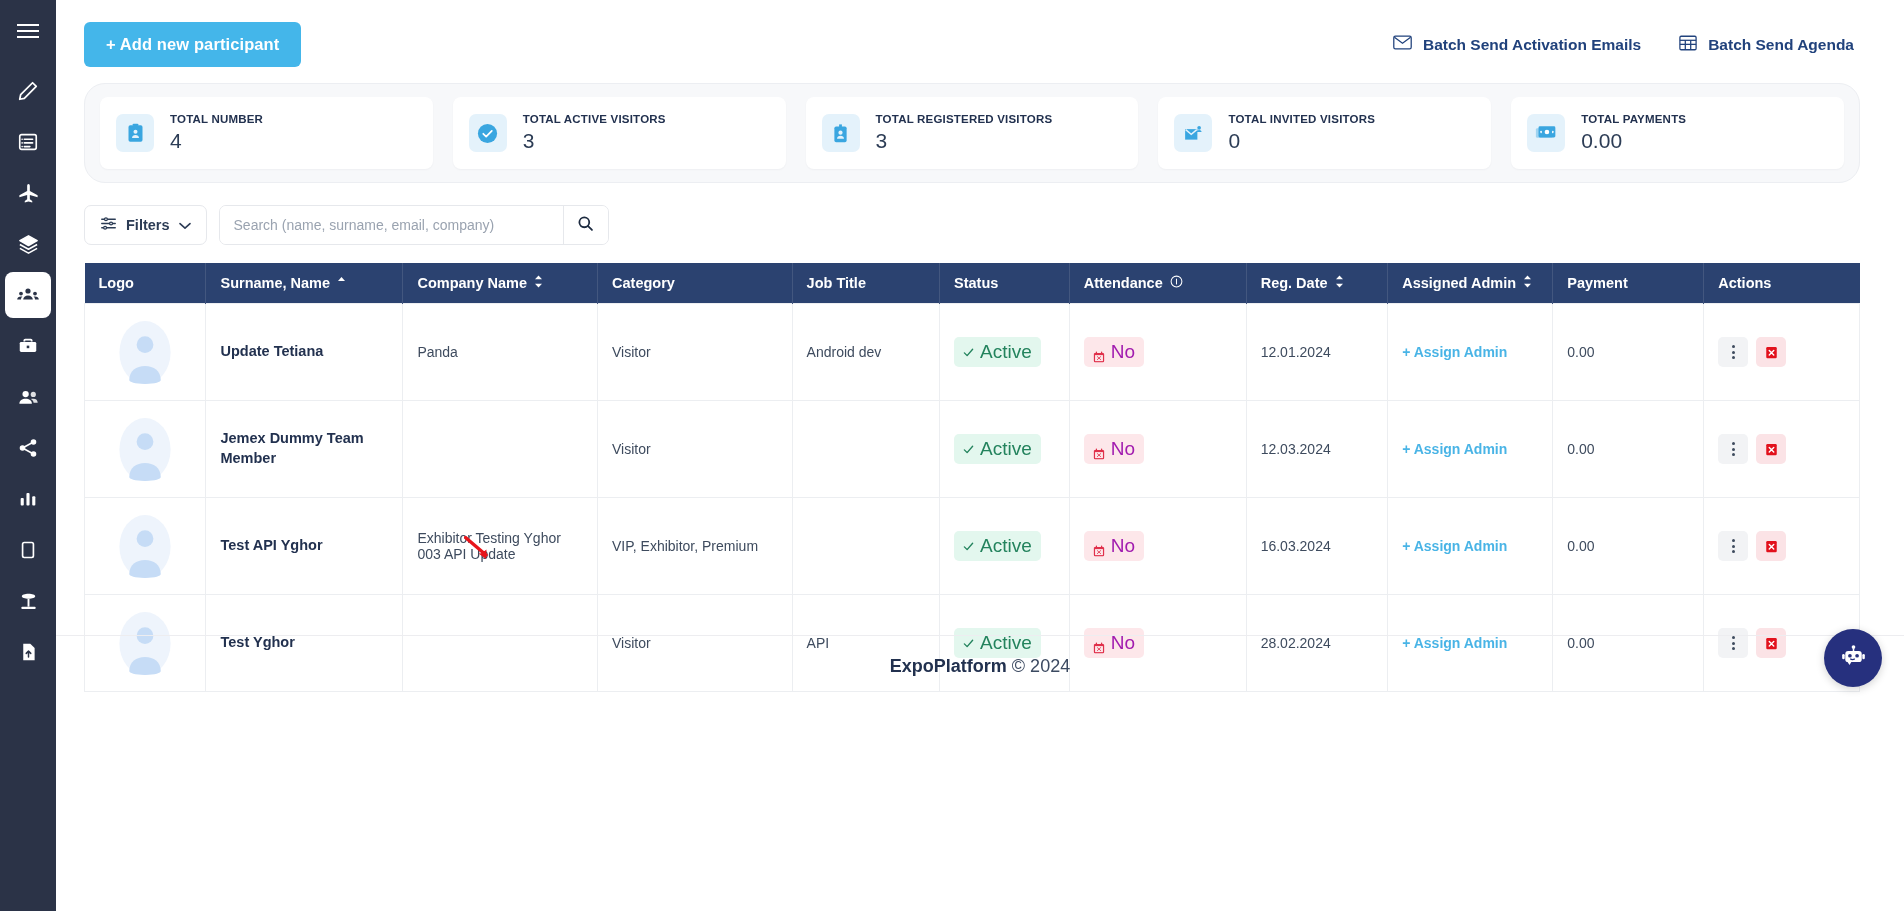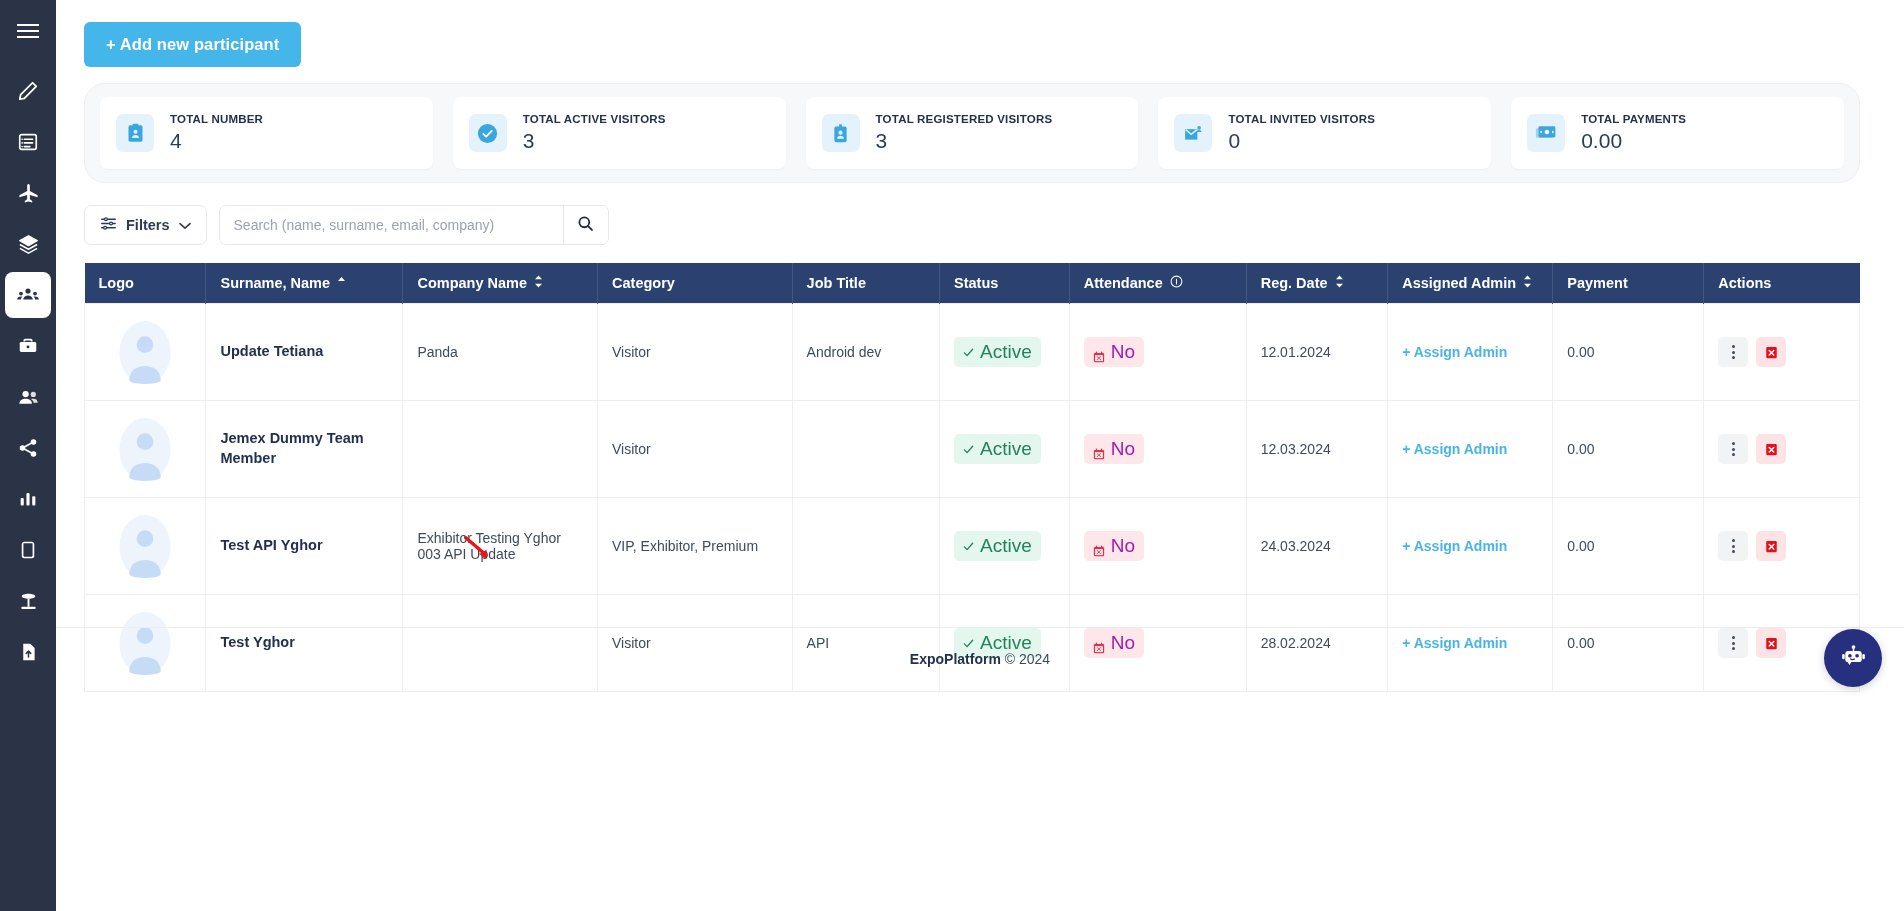--- a/index.html
+++ b/index.html
@@ -178,24 +178,24 @@
     margin-top: 52px; font-size: 15px; color:#45526a;flex-direction:column;
   }
   .pager select {
     border:1px solid #e6e8ec; border-radius:0; height:34px;
     padding: 0 8px 0 10px; font-size:15px; color:#3e4b5e; background:#fff;
     font-family: "Liberation Sans", sans-serif; cursor:pointer;
   }
 
   
   .footer {
-    position:absolute; left:0; right:0; bottom:16px; height: 62px;
+    position:absolute; left:0; right:0; bottom:8px; height: 62px;
     border-top: 1px solid #ededf0;
     display:flex; align-items:center; justify-content:center;
-    font-size: 14px; color:#3c4a61;
+    font-size: 18px; color:#3c4a61;
   }
   .footer b { color:#22314f; }
 
   
   .annot-arrow { position:absolute; left: 408px; top: 536px; pointer-events:none; }
 
   
   .chatbot {
     position:absolute; right: 22px; bottom: 18px;
     width: 58px; height: 58px; border-radius:50%;
@@ -340,20 +340,44 @@
       </span>
     </div>
   </nav>
 
   <section class="main">
     <div class="content">
 
       <div class="topbar">
         <button class="btn-add">+ Add new participant</button>
 
+        <div class="topbar-right">
+          <a class="link-action">
+            <span>
+              <svg width="19" height="15" viewBox="0 0 24 18" fill="none" stroke="#21427c" stroke-width="1.6">
+                  <rect x="1" y="1" width="22" height="16" rx="2"></rect>
+                  <path d="M1.8 2.4L12 10 22.2 2.4"></path>
+                </svg>
+            </span>
+            <span>Batch Send Activation Emails</span>
+          </a>
+
+          <a class="link-action">
+            <span>
+              <svg width="18" height="18" viewBox="0 0 20 20" fill="none" stroke="#21427c" stroke-width="1.4">
+                  <rect x="1" y="2.5" width="18" height="15" rx="1.4"></rect>
+                  <line x1="1" y1="7" x2="19" y2="7"></line>
+                  <line x1="1" y1="11.5" x2="19" y2="11.5"></line>
+                  <line x1="7" y1="7" x2="7" y2="17.5"></line>
+                  <line x1="13" y1="7" x2="13" y2="17.5"></line>
+                </svg>
+            </span>
+            <span>Batch Send Agenda</span>
+          </a>
+        </div>
       </div>
 
       <div class="stats-wrap">
 
         <div class="stat-card">
           <div class="stat-ico">
             <svg width="21" height="21" viewBox="0 0 24 24" fill="#3aa6e0">
                 <rect x="4" y="2.5" width="16" height="19" rx="2"></rect>
                 <rect x="8.6" y="0.8" width="6.8" height="2.6" rx="1.3" fill="#3aa6e0"></rect>
                 <circle cx="12" cy="10" r="2.3" fill="#e4f2fb"></circle>
@@ -679,21 +703,21 @@
                 <td><span class="badge badge-no">
                     <svg width="12" height="12" viewBox="0 0 14 14" fill="#e0304b">
                       <rect x="1" y="2.2" width="12" height="11" rx="1.4"></rect>
                       <rect x="2.4" y="4.8" width="9.2" height="7" fill="#fde7ea"></rect>
                       <rect x="3.2" y=".6" width="1.5" height="3" rx=".7"></rect>
                       <rect x="9.3" y=".6" width="1.5" height="3" rx=".7"></rect>
                       <path d="M5.1 6.6l3.8 3.4M8.9 6.6L5.1 10" stroke="#e0304b" stroke-width="1" stroke-linecap="round"></path>
                     </svg>
                     <span>No</span>
                   </span></td>
-                <td>24.03.2024</td>
+                <td>16.03.2024</td>
                 <td><span class="assign-link">+ Assign Admin</span></td>
                 <td>0.00</td>
                 <td>
                   <div class="actions-cell">
                     <button class="act-btn act-more">
                       <span class="dots">
                         <i></i>
                         <i></i>
                         <i></i>
                       </span>

